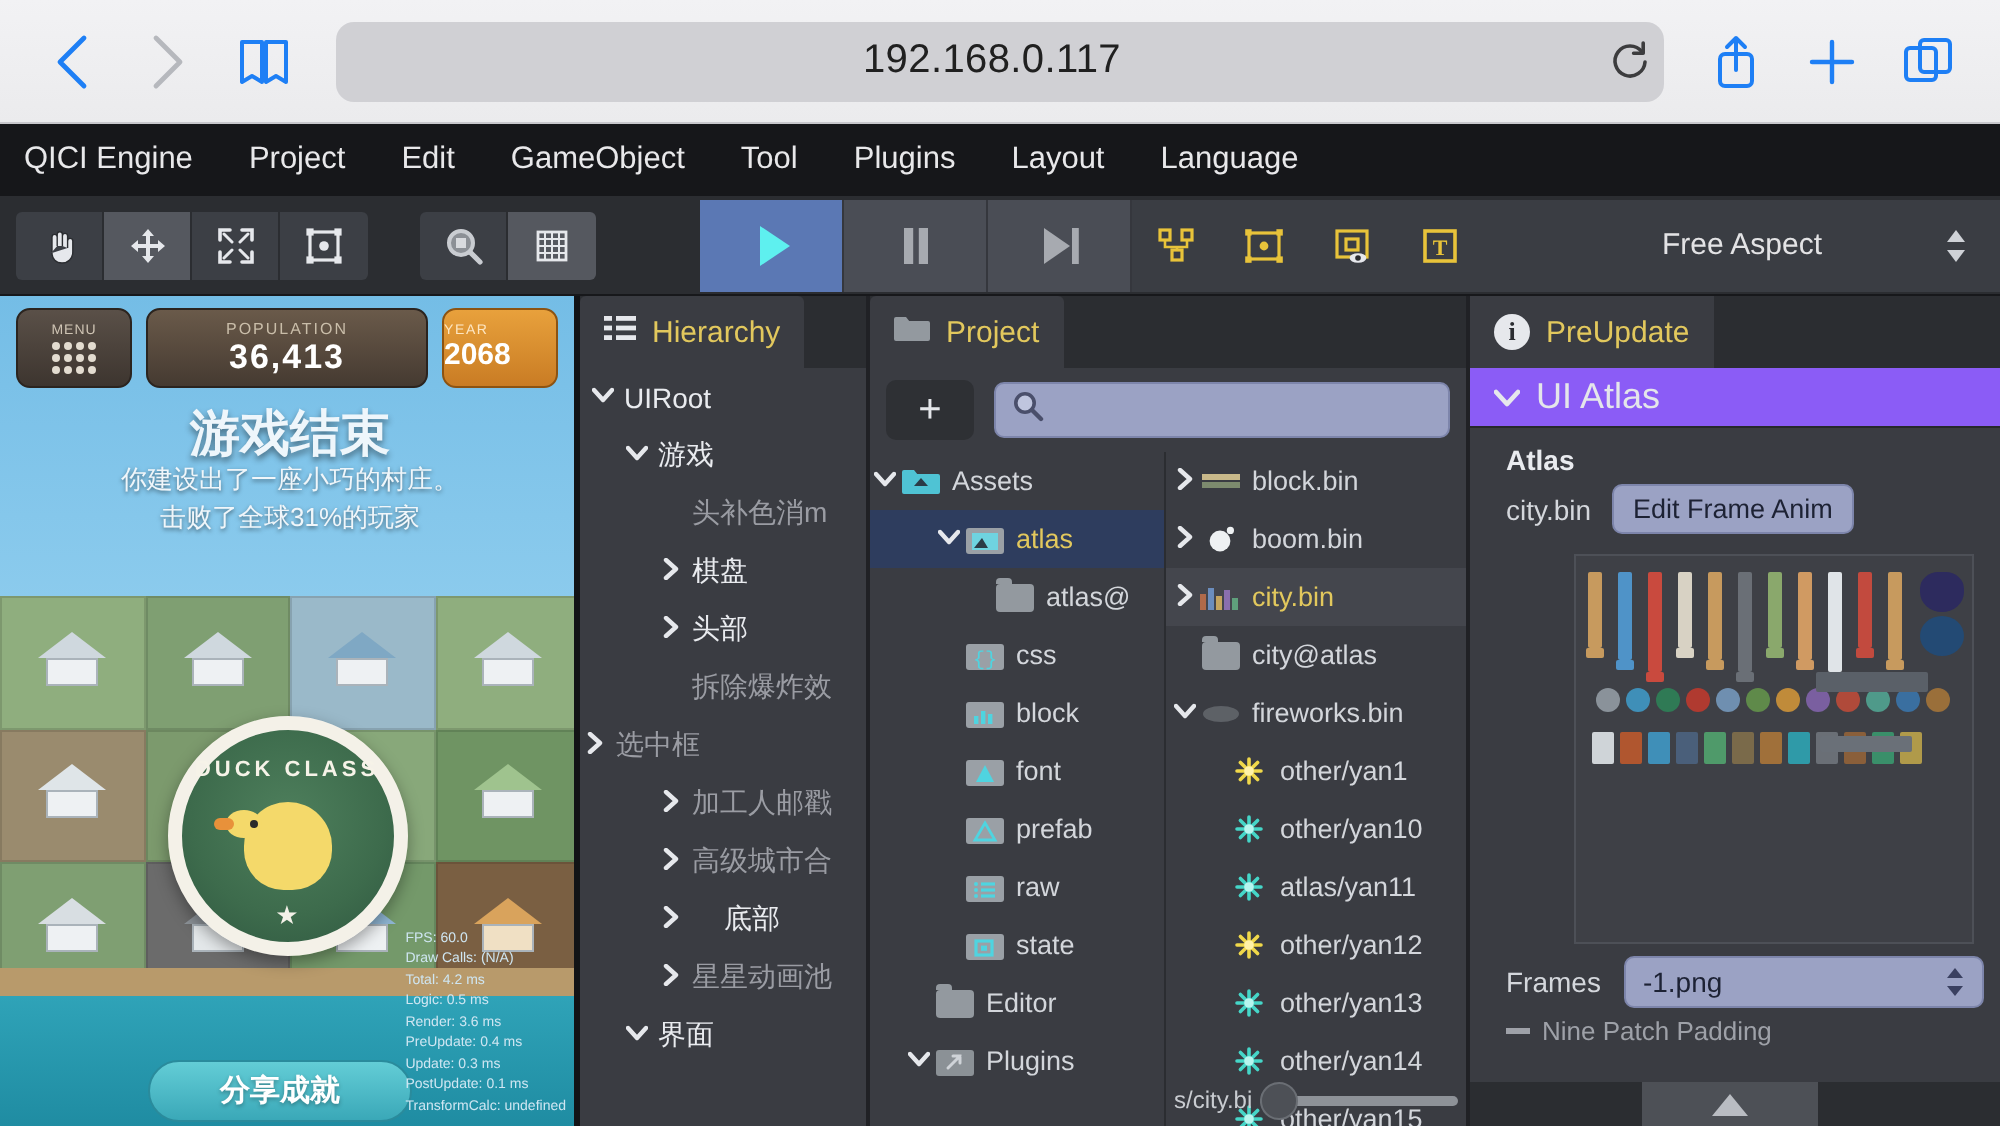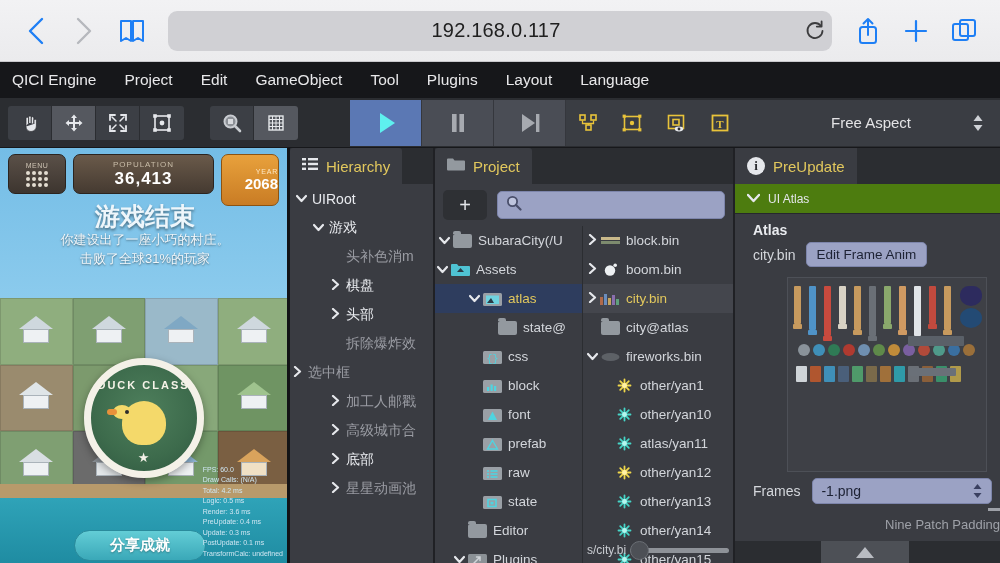--- a/index.html
+++ b/index.html
@@ -99,23 +99,23 @@
               border-radius: 7px; border: 1px solid #2b241f; display: flex; flex-direction: column;
               align-items: center; justify-content: center; color: #cfc4b4; }
   .hud-menu .lbl { font-size: 7px; letter-spacing: .5px; margin-bottom: 2px; }
   .dots { display: grid; grid-template-columns: repeat(4, 4px); gap: 2px; }
   .dots i { width: 4px; height: 4px; background: #e3dcd0; border-radius: 50%; display: block; }
   .hud-pop { flex: 1 1 auto; height: 40px; background: linear-gradient(180deg,#6a5a4a,#453a31);
              border-radius: 7px; border: 1px solid #2b241f; display: flex; flex-direction: column;
              align-items: center; justify-content: center; }
   .hud-pop .lbl { font-size: 8px; color: #c9bda9; letter-spacing: 1px; }
   .hud-pop .val { font-size: 17px; color: #fff; font-weight: bold; letter-spacing: 1px; }
-  .hud-year { width: 58px; height: 52px; background: linear-gradient(180deg,#e8a13c,#c97c24);
+  .hud-year { width: 58px; height: 40px; background: linear-gradient(180deg,#e8a13c,#c97c24);
               border-radius: 7px; border: 1px solid #8c5312; display: flex; flex-direction: column;
-              align-items: flex-end; justify-content: center; }
+              align-items: flex-start; justify-content: center; }
   .hud-year .lbl { font-size: 7px; color: #fde6c2; letter-spacing: .8px; }
   .hud-year .val { font-size: 15px; color: #fff; font-weight: bold; }
 
   .gtitle { position: absolute; top: 52px; width: 290px; text-align: center; z-index: 5;
             font-size: 25px; color: #eef6fb; font-weight: bold; text-shadow: 0 2px 3px rgba(0,0,0,.45); }
   .gsub { position: absolute; top: 82px; width: 290px; text-align: center; z-index: 5;
           font-size: 13px; color: #f0f6fa; line-height: 19px; text-shadow: 0 1px 2px rgba(0,0,0,.5); }
 
   .tiles { position: absolute; top: 150px; left: 0; width: 290px; height: 200px;
            display: grid; grid-template-columns: repeat(4, 1fr); grid-template-rows: repeat(3, 1fr); }
@@ -191,36 +191,36 @@
   .hscroll .lbl { font-size: 12px; color: #c9ccd1; white-space: nowrap; }
   .hscroll .track { flex: 1 1 auto; height: 5px; background: #8e9298; border-radius: 3px; position: relative; }
   .hscroll .knob { position: absolute; left: 0; top: -7px; width: 19px; height: 19px; background: #4d5056; border-radius: 50%; border: 1px solid #6a6e74; }
 
   .inspector { flex: 1 1 auto; }
   .insp-head { height: 36px; background: #2b2d31; display: flex; align-items: center; }
   .insp-tab { height: 36px; display: flex; align-items: center; gap: 8px; padding: 0 12px; background: #3a3c42; }
   .info-icon { width: 18px; height: 18px; border-radius: 50%; background: #e6e8ec; color: #2b2d31;
                font-size: 13px; font-weight: bold; display: flex; align-items: center; justify-content: center;
                font-family: "Liberation Serif", serif; }
-  .insp-sec { height: 30px; background: #4d7c0f; display: flex; align-items: center; gap: 8px;
-              padding: 0 12px; color: #e4e6ea; font-size: 12px; border-bottom: 1px solid #26282c; }
+  .insp-sec { height: 30px; background: #8b5cf6; display: flex; align-items: center; gap: 8px;
+              padding: 0 12px; color: #e4e6ea; font-size: 18px; border-bottom: 1px solid #26282c; }
   .insp-lbl { padding: 8px 0 2px 18px; color: #e9ebef; font-size: 14px; font-weight: bold; }
   .insp-row { display: flex; align-items: center; padding: 2px 8px 2px 18px; gap: 10px; }
   .insp-val { color: #d4d7dc; font-size: 14px; }
   .btn-pill { background: #9ba2c4; border: 1px solid #7d85ab; border-radius: 5px;
               color: #1d2234; font-size: 13.5px; padding: 4px 10px; white-space: nowrap; }
   .atlas-prev { margin: 8px 0 0 52px; width: 200px; height: 195px; background: #3e4046;
                 border: 1px solid #4d5057; position: relative; overflow: hidden; }
   .sprite { position: absolute; border-radius: 1px; }
   .frames-row { display: flex; align-items: center; gap: 12px; padding: 6px 8px 0 18px; }
   .dropdown { flex: 1 1 auto; height: 26px; background: #9ba2c4; border: 1px solid #7d85ab;
               border-radius: 5px; display: flex; align-items: center; padding: 0 8px;
               color: #1d2234; font-size: 14px; position: relative; }
   .dropdown .stepper { position: absolute; right: 8px; display: flex; flex-direction: column; gap: 2px; }
-  .insp-foot { color: #9ea1a8; font-size: 13px; padding: 4px 0 0 18px; display:flex; align-items:flex-end; gap:6px;flex-direction:column; }
+  .insp-foot { color: #9ea1a8; font-size: 13px; padding: 4px 0 0 18px; display:flex; align-items:center; gap:6px; }
   .minus { width: 12px; height: 3px; background: #9ea1a8; display: inline-block; }
   .vscroll-bottom { position: absolute; left: 86px; bottom: 0; width: 88px; height: 22px;
                     background: #4d5056; display: flex; align-items: center; justify-content: center; }
   .tri-up { width: 0; height: 0; border-left: 9px solid transparent; border-right: 9px solid transparent;
             border-bottom: 11px solid #b9bcc2; }
   .bottom-strip { position: absolute; left: 0; bottom: 0; width: 100%; height: 22px; background: #2b2d31; }
 </style>
 </head>
 <body>
 
@@ -595,27 +595,33 @@
         <div class="tree-row dim" style="padding-left:38px">
           <span class="arw"><svg width="9" height="11" viewBox="0 0 9 11">
               <path d="M2 1 L7 5.5 L2 10" stroke="#e6e8ec" stroke-width="2.2" fill="none" stroke-linecap="round" stroke-linejoin="round"></path>
             </svg></span>
           <span style="margin-left:4px">高级城市合</span>
         </div>
         <div class="tree-row bright" style="padding-left:38px">
           <span class="arw"><svg width="9" height="11" viewBox="0 0 9 11">
               <path d="M2 1 L7 5.5 L2 10" stroke="#e6e8ec" stroke-width="2.2" fill="none" stroke-linecap="round" stroke-linejoin="round"></path>
             </svg></span>
-          <span style="margin-left:4px">底部</span>
+          <span style="margin-left:20px">底部</span>
         </div>
         <div class="tree-row dim" style="padding-left:38px">
           <span class="arw"><svg width="9" height="11" viewBox="0 0 9 11">
               <path d="M2 1 L7 5.5 L2 10" stroke="#e6e8ec" stroke-width="2.2" fill="none" stroke-linecap="round" stroke-linejoin="round"></path>
             </svg></span>
           <span style="margin-left:4px">星星动画池</span>
+        </div>
+        <div class="tree-row bright" style="padding-left:21px">
+          <span class="arw"><svg width="11" height="9" viewBox="0 0 11 9">
+              <path d="M1 2 L5.5 7 L10 2" stroke="#e6e8ec" stroke-width="2.2" fill="none" stroke-linecap="round" stroke-linejoin="round"></path>
+            </svg></span>
+          <span style="margin-left:4px">界面</span>
         </div>
         <div class="tree-row bright" style="padding-left:38px"></div>
       </div>
   </div>
 
   <div class="panel project">
     <div class="panel-head" style="padding:0">
       <div class="panel-tab">
         <span>
           <svg width="18" height="14" viewBox="0 0 18 14">
@@ -632,29 +638,20 @@
           <span>
             <svg width="16" height="16" viewBox="0 0 16 16">
                 <circle cx="6.5" cy="6.5" r="4.6" stroke="#4a4f6b" stroke-width="1.8" fill="#bfc5de"></circle>
                 <path d="M10 10 L14.5 14.5" stroke="#4a4f6b" stroke-width="2.2" stroke-linecap="round"></path>
               </svg>
           </span>
         </div>
       </div>
       <div class="proj-cols">
         <div class="proj-left" id="project-tree">
-            <div class="frow " style="padding-left:2px">
-              <span class="arw"><svg width="11" height="9" viewBox="0 0 11 9">
-                  <path d="M1 2 L5.5 7 L10 2" stroke="#e6e8ec" stroke-width="2.2" fill="none" stroke-linecap="round" stroke-linejoin="round"></path>
-                </svg></span>
-              <span class="fi">
-                <span class="folder"></span>
-              </span>
-              <span style="">SubaraCity(/U</span>
-            </div>
             <div class="frow " style="padding-left:0">
               <span class="arw"><svg width="11" height="9" viewBox="0 0 11 9">
                   <path d="M1 2 L5.5 7 L10 2" stroke="#e6e8ec" stroke-width="2.2" fill="none" stroke-linecap="round" stroke-linejoin="round"></path>
                 </svg></span>
               <span class="fi">
                 <svg width="19" height="16" viewBox="0 0 19 16">
                   <path d="M0 3a1 1 0 0 1 1-1h5l1.6 2H18a1 1 0 0 1 1 1v8a1 1 0 0 1-1 1H1a1 1 0 0 1-1-1z" fill="#4fc3d4"></path>
                   <path d="M9.5 6 L13 10 H6 Z" fill="#2b3b46"></path>
                 </svg>
               </span>
@@ -671,21 +668,21 @@
                   <path d="M4 12 L8 7 L11 12 Z" fill="#2b3b46"></path>
                 </svg>
               </span>
               <span style="color:#e2c85d;">atlas</span>
             </div>
             <div class="frow " style="padding-left:47px">
               <span class="arw none"></span>
               <span class="fi">
                 <span class="folder"></span>
               </span>
-              <span style="">state@</span>
+              <span style="">atlas@</span>
             </div>
             <div class="frow " style="padding-left:32px">
               <span class="arw none"></span>
               <span class="fi">
                 <svg width="19" height="16" viewBox="0 0 19 16">
                   <rect x="0" y="2" width="19" height="13" rx="1.5" fill="#9aa0a6"></rect>
                   <text x="9.5" y="12.5" font-size="10" text-anchor="middle" fill="#4fd4e0" font-family="Liberation Mono, monospace">{}</text>
                 </svg>
               </span>
               <span style="">css</span>

